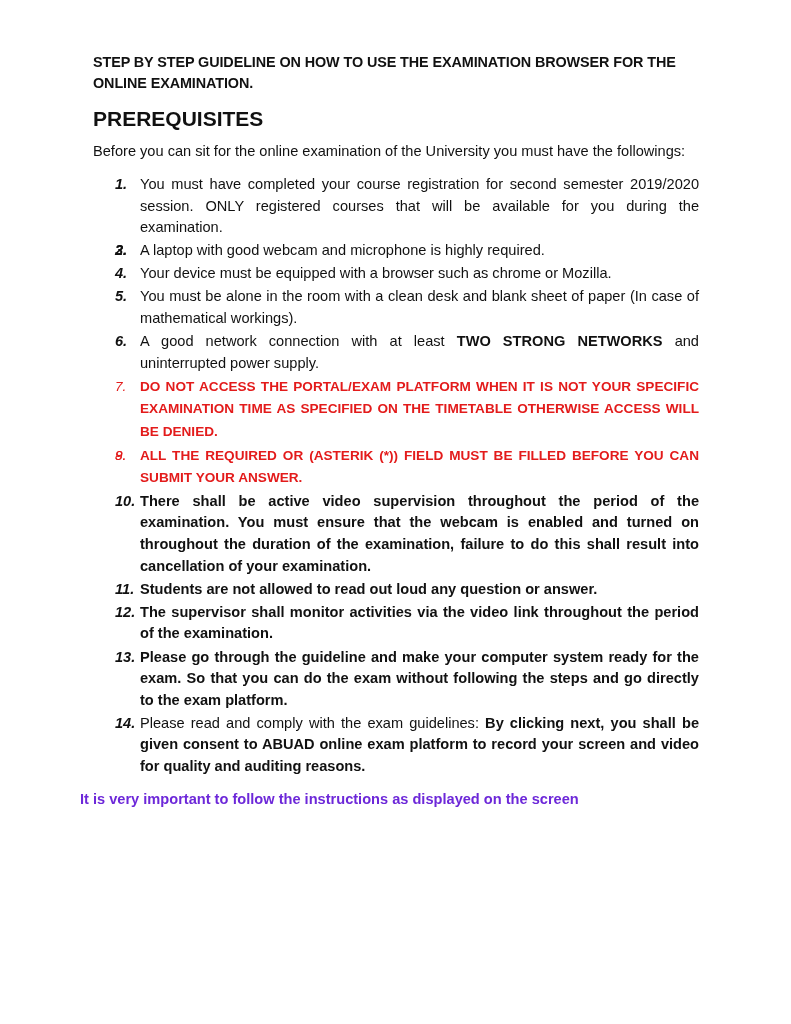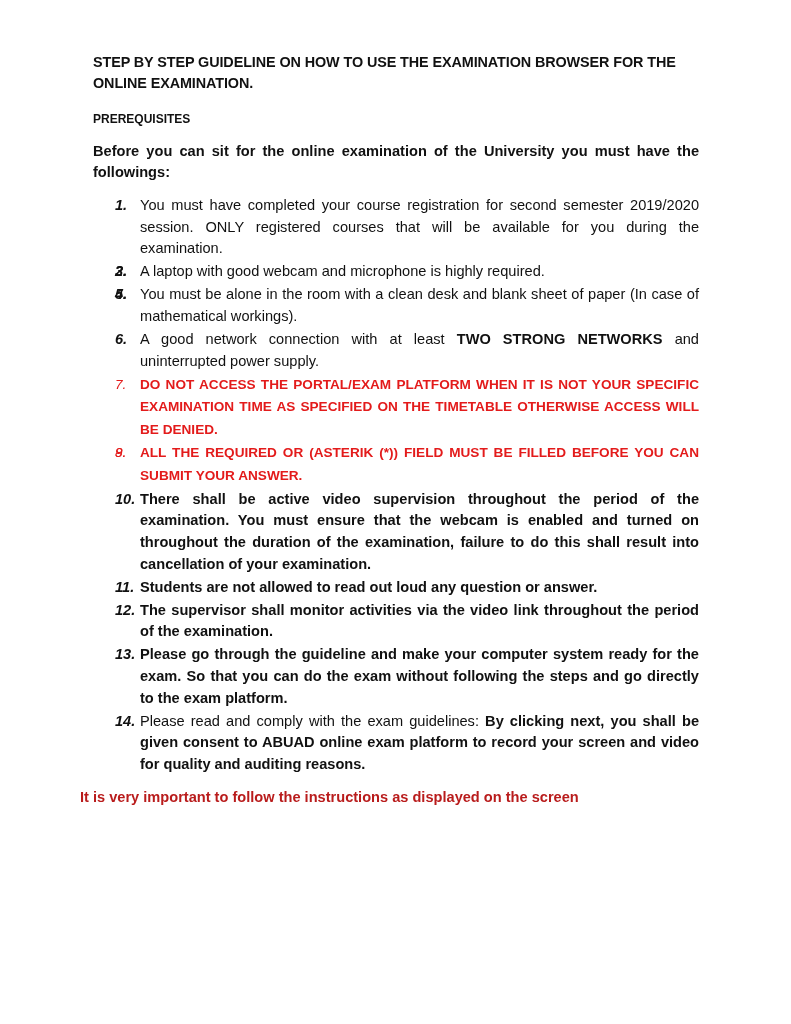--- a/index.html
+++ b/index.html
@@ -5,45 +5,45 @@
     html, body { margin: 0; padding: 0; background: #ffffff; }
     body {
       width: 791px; height: 1024px; overflow: hidden; position: relative;
       font-family: "Liberation Sans", sans-serif; color: #111111;
     }
     .page { position: absolute; left: 93px; top: 52px; width: 606px; }
     .title {
       text-align: left; font-weight: bold; font-size: 14.4px; line-height: 21px;
       margin: 0 0 15px 0; letter-spacing: -0.1px;
     }
-    .section-heading { font-weight: bold; font-size: 12px; line-height: 20px; margin: 0 0 12px 0; }
-    .intro { font-size: 14.6px; line-height: 21px; margin: 0 0 12px 0; text-align: justify; font-weight: bold; }
+    .section-heading { font-weight: bold; font-size: 21px; line-height: 20px; margin: 0 0 12px 0; }
+    .intro { font-size: 14.6px; line-height: 21px; margin: 0 0 12px 0; text-align: justify; }
     ol.list { list-style: none; margin: 0; padding: 0; }
     ol.list li { position: relative; padding-left: 47px; font-size: 14.6px; line-height: 21.6px; text-align: justify; margin-bottom: 1.5px; }
     ol.list li .num { position: absolute; left: 22px; top: 0; font-weight: bold; font-style: italic; }
     ol.list li.red { color: #e31b1b; font-weight: bold; font-size: 13.6px; line-height: 22.4px; }
     ol.list li.red .num { font-weight: normal; }
     ol.list li.boldblk { font-weight: bold; }
     .ital { font-weight: normal; }
     .b { font-weight: bold; margin-top: 20px; }
-    .footer-note { color: #b91c1c; font-weight: bold; font-size: 14.6px; line-height: 20px; margin: 11px 0 0 -13px; }
+    .footer-note { color: #6d28d9; font-weight: bold; font-size: 14.6px; line-height: 20px; margin: 11px 0 0 -13px; }
   </style>
 </head>
 <body>
 
 <div class="page">
   <div class="title">STEP BY STEP GUIDELINE ON HOW TO USE THE EXAMINATION BROWSER FOR THE ONLINE EXAMINATION.</div>
   <div class="section-heading">PREREQUISITES</div>
   <div class="intro">Before you can sit for the online examination of the University you must have the followings:</div>
 
   <ol class="list">
     <li><span class="num">1.</span><span>You must have completed your course registration for second semester 2019/2020 session. ONLY registered courses that will be available for you during the examination.</span></li>
     <li><span class="num">2.</span></li>
     <li><span class="num">3.</span><span>A laptop with good webcam and microphone is highly required.</span></li>
-    <li><span class="num">4.</span></li>
+    <li><span class="num">4.</span><span>Your device must be equipped with a browser such as chrome or Mozilla.</span></li>
     <li><span class="num">5.</span><span>You must be alone in the room with a clean desk and blank sheet of paper (In case of mathematical workings).</span></li>
     <li><span class="num">6.</span><span>A good network connection with at least </span><span class="b">TWO STRONG NETWORKS</span><span> and uninterrupted power supply.</span></li>
     <li class="red"><span class="num">7.</span><span>DO NOT ACCESS THE PORTAL/EXAM PLATFORM WHEN IT IS NOT YOUR SPECIFIC EXAMINATION TIME AS SPECIFIED ON THE TIMETABLE OTHERWISE ACCESS WILL BE DENIED.</span></li>
     <li class="red"><span class="num">8.</span></li>
     <li class="red"><span class="num">9.</span><span>ALL THE REQUIRED OR (ASTERIK (*)) FIELD MUST BE FILLED BEFORE YOU CAN SUBMIT YOUR ANSWER.</span></li>
     <li class="boldblk"><span class="num">10.</span><span>There shall be active video supervision throughout the period of the examination. You must ensure that the webcam is enabled and turned on throughout the duration of the examination, failure to do this shall result into cancellation of your examination.</span></li>
     <li class="boldblk"><span class="num">11.</span><span>Students are not allowed to read out loud any question or answer.</span></li>
     <li class="boldblk"><span class="num">12.</span><span>The supervisor shall monitor activities via the video link throughout the period of the examination.</span></li>
     <li class="boldblk"><span class="num">13.</span><span>Please go through the guideline and make your computer system ready for the exam. So that you can do the exam without following the steps and go directly to the exam platform.</span></li>
     <li class="boldblk"><span class="num">14.</span><span class="ital">Please read and comply with the exam guidelines:</span><span> By clicking next, you shall be given consent to ABUAD online exam platform to record your screen and video for quality and auditing reasons.</span></li>

